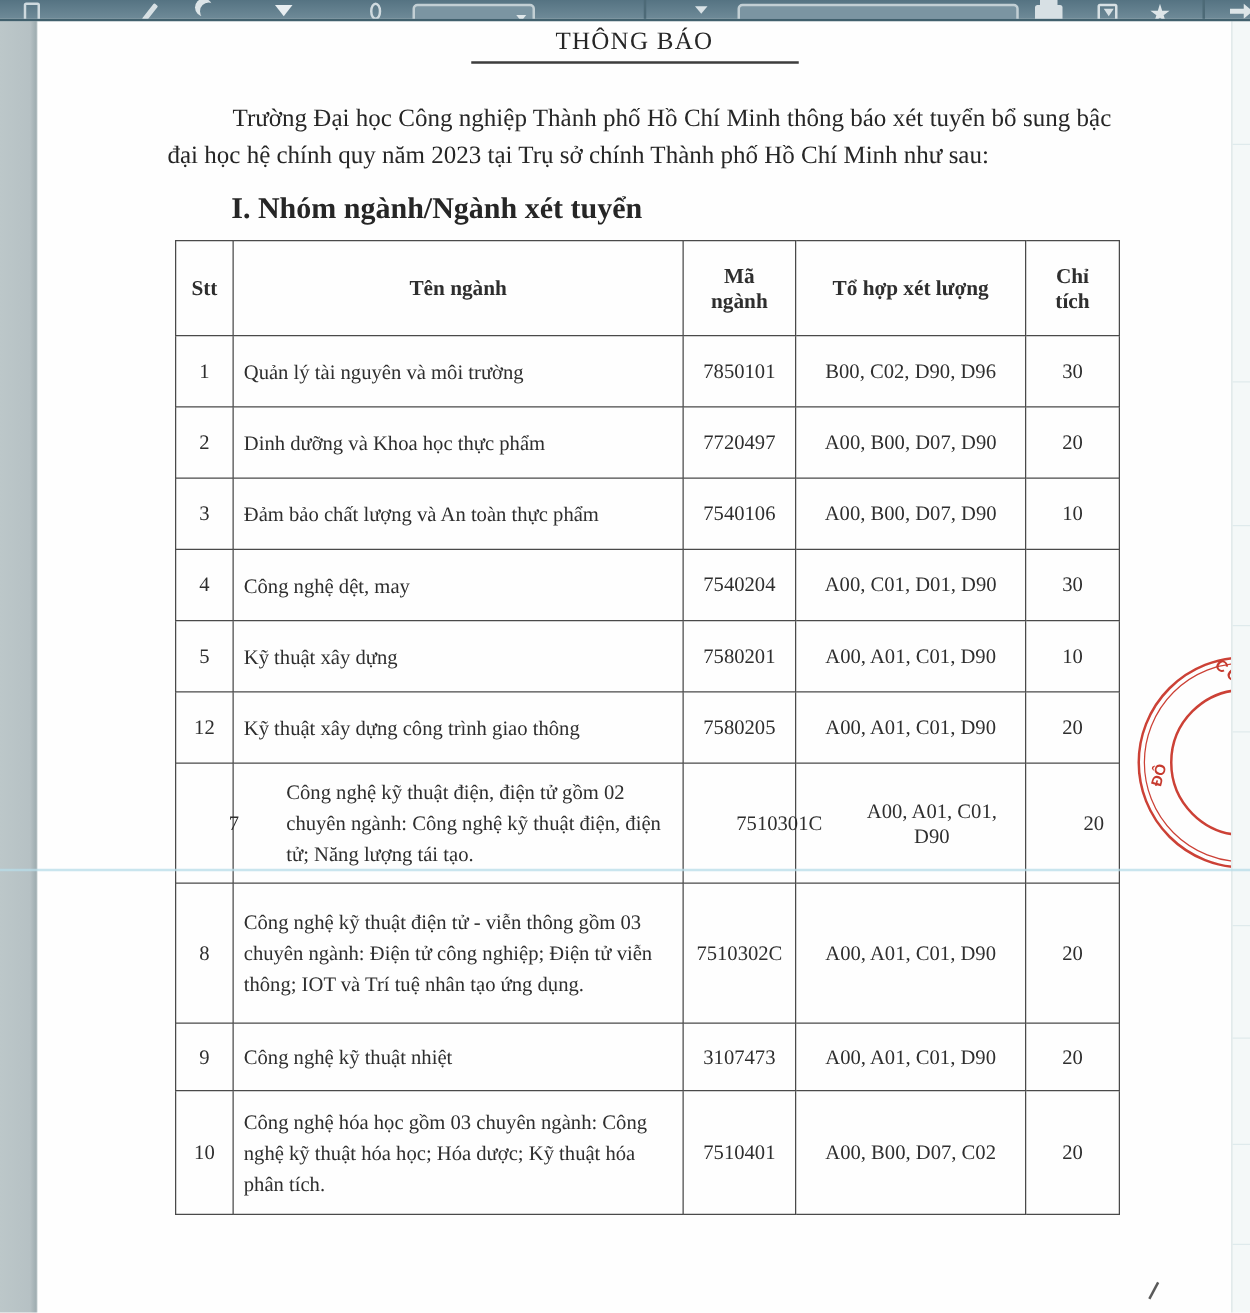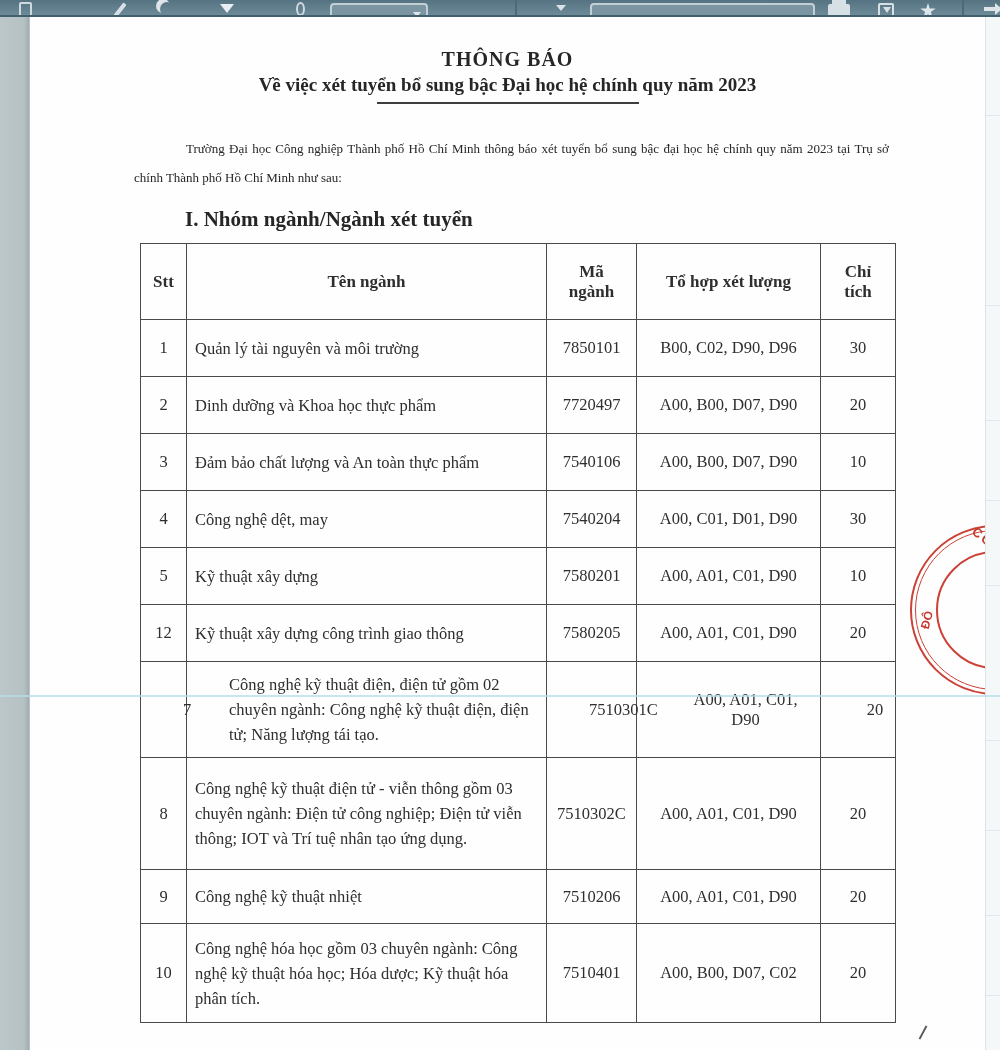--- a/index.html
+++ b/index.html
@@ -39,29 +39,29 @@
   .left-strip { position:absolute; top:17px; left:0; width:30px; height:1033px;
     background:linear-gradient(to right, #bcc7c9 0%, #b6c1c4 80%, #9fadb1 96%, #c9d2d4 100%); z-index:30; }
   .right-strip { position:absolute; top:17px; right:0; width:15px; height:1033px;
     background:#f4f8f8; border-left:1px solid #dbe5e6; z-index:30; }
   .right-strip .rline { position:absolute; left:0; width:15px; height:1px; background:#dfeaec; }
 
   
   .page { position:absolute; top:17px; left:30px; width:955px; height:1033px;
     background:#fefefe; overflow:hidden; z-index:10; color:#262626; }
 
-  .title-block { text-align:center; padding-top:31px; font-weight:bold; }
+  .title-block { text-align:center; padding-top:5px; font-weight:normal; }
   .title-line1 { font-size:20px; letter-spacing:1px; }
   .title-line2, .title-line3 { font-size:19px; line-height:27px; }
   .title-underline { width:262px; height:2px; background:#3d3d3d; margin:4px auto 0 auto; }
 
-  .para { margin:30px 96px 0 104px; font-size:13px; line-height:29px;
+  .para { margin:30px 96px 0 104px; font-size:20px; line-height:29px;
     text-align:justify; text-indent:52px; }
 
-  .section-heading { margin:15px 0 0 155px; font-size:21px; font-weight:bold; }
+  .section-heading { margin:15px 0 0 155px; font-size:24px; font-weight:bold; }
 
   
   table.adm { border-collapse:collapse; margin:11px 0 0 110px; table-layout:fixed;
     width:755px; font-size:16.5px; color:#2e2e2e; }
   table.adm td, table.adm th { border:1.6px solid #4a4a4a; padding:4px 8px; vertical-align:middle; }
   table.adm th { font-size:17px; font-weight:bold; height:76px; }
   col.c-stt { width:46px; } col.c-ten { width:360px; } col.c-ma { width:90px; }
   col.c-tohop { width:184px; } col.c-chitieu { width:75px; }
   td.center, th { text-align:center; }
   td.name { text-align:left; padding-left:14px; line-height:25px; }
@@ -120,21 +120,20 @@
   <span class="rline" style="top:723px"></span>
   <span class="rline" style="top:813px"></span>
   <span class="rline" style="top:898px"></span>
   <span class="rline" style="top:978px"></span>
 </div>
 
 <div class="page">
 
   <div class="title-block">
     <div class="title-line1">THÔNG BÁO</div>
-    <div class="title-line2">Về việc xét tuyển bổ sung bậc Đại học hệ chính quy năm 2023</div>
     <div class="title-underline"></div>
   </div>
 
   <p class="para">Trường Đại học Công nghiệp Thành phố Hồ Chí Minh thông báo xét tuyển bổ sung bậc đại học hệ chính quy năm 2023 tại Trụ sở chính Thành phố Hồ Chí Minh như sau:</p>
 
   <div class="section-heading">I. Nhóm ngành/Ngành xét tuyển</div>
 
   <table class="adm">
     <colgroup>
       <col class="c-stt">
@@ -205,21 +204,21 @@
         <tr class="rh-8">
           <td class="center">8</td>
           <td class="name">Công nghệ kỹ thuật điện tử - viễn thông gồm 03 chuyên ngành: Điện tử công nghiệp; Điện tử viễn thông; IOT và Trí tuệ nhân tạo ứng dụng.</td>
           <td class="center">7510302C</td>
           <td class="center">A00, A01, C01, D90</td>
           <td class="center">20</td>
         </tr>
         <tr class="rh-9">
           <td class="center">9</td>
           <td class="name">Công nghệ kỹ thuật nhiệt</td>
-          <td class="center">7510206</td>
+          <td class="center">3107473</td>
           <td class="center">A00, A01, C01, D90</td>
           <td class="center">20</td>
         </tr>
         <tr class="rh-10">
           <td class="center">10</td>
           <td class="name">Công nghệ hóa học gồm 03 chuyên ngành: Công nghệ kỹ thuật hóa học; Hóa dược; Kỹ thuật hóa phân tích.</td>
           <td class="center">7510401</td>
           <td class="center">A00, B00, D07, C02</td>
           <td class="center">20</td>
         </tr>

